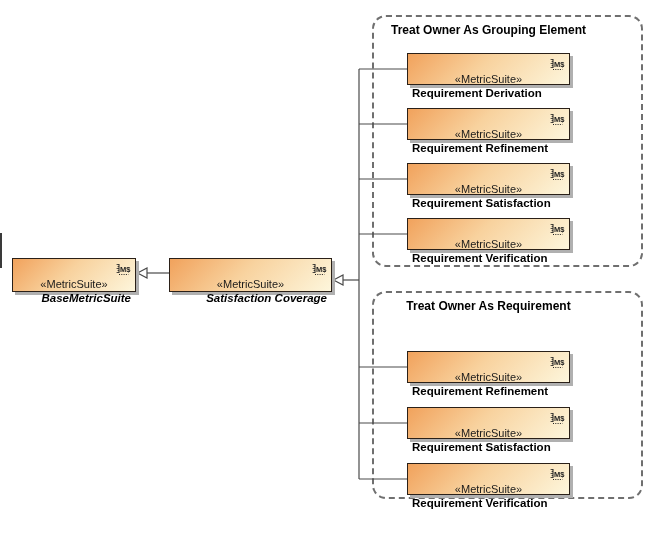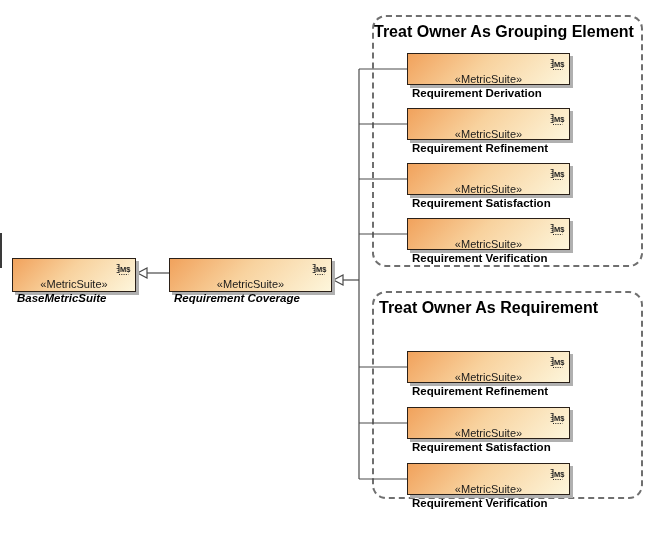--- a/index.html
+++ b/index.html
@@ -22,21 +22,21 @@
   .group {
     position: absolute;
     border: 2px dashed #6f6f6f;
     border-radius: 14px;
     box-sizing: border-box;
     background: transparent;
     z-index: 0;
   }
   .group-title {
     font-weight: bold;
-    font-size: 16px;
+    font-size: 12px;
     color: #000000;
     text-align: center;
     padding-top: 6px;
     padding-right: 38px;
     white-space: nowrap;
   }
   .node {
     position: absolute;
     width: 163px; height: 32px;
     border: 1px solid #2a2018;
@@ -54,21 +54,21 @@
     white-space: nowrap;
   }
   .node .nm {
     font-size: 11.5px;
     font-weight: bold;
     color: #000000;
     padding: 0 4px;
     line-height: 14px;
     white-space: nowrap;
   }
-  .node.italic .nm { font-style: italic; }
+  .node.italic .nm { font-style: italic; text-align: right; }
   .node .icon {
     position: absolute;
     top: 3px; right: 4px;
     width: 16px; height: 13px;
   }
 </style>
 </head>
 <body>
 
 <div id="canvas">
@@ -118,21 +118,21 @@
   <div class="node italic" style="left:169px; top:258px; width:163px; height:34px;">
     <span class="icon">
       <svg width="16" height="13" viewBox="0 0 16 13">
           <path d="M4 1 L4 10" stroke="#222" stroke-width="1" fill="none"></path>
           <path d="M4 1.5 H1.6 M4 3.5 H2.6 M4 5.5 H1.6 M4 7.5 H2.6 M4 9.5 H1.6" stroke="#222" stroke-width="0.8" fill="none"></path>
           <text x="5" y="8.5" font-size="7.5" font-weight="bold" fill="#222" font-family="Liberation Sans, sans-serif">M$</text>
           <path d="M4 11.5 H13.5" stroke="#222" stroke-width="1" stroke-dasharray="1 1.3" fill="none"></path>
         </svg>
     </span>
     <div class="stereo">«MetricSuite»</div>
-    <div class="nm">Requirement Coverage</div>
+    <div class="nm">Satisfaction Coverage</div>
   </div>
 
   <div class="node" style="left:407px; top:53px;">
     <span class="icon">
       <svg width="16" height="13" viewBox="0 0 16 13">
           <path d="M4 1 L4 10" stroke="#222" stroke-width="1" fill="none"></path>
           <path d="M4 1.5 H1.6 M4 3.5 H2.6 M4 5.5 H1.6 M4 7.5 H2.6 M4 9.5 H1.6" stroke="#222" stroke-width="0.8" fill="none"></path>
           <text x="5" y="8.5" font-size="7.5" font-weight="bold" fill="#222" font-family="Liberation Sans, sans-serif">M$</text>
           <path d="M4 11.5 H13.5" stroke="#222" stroke-width="1" stroke-dasharray="1 1.3" fill="none"></path>
         </svg>

